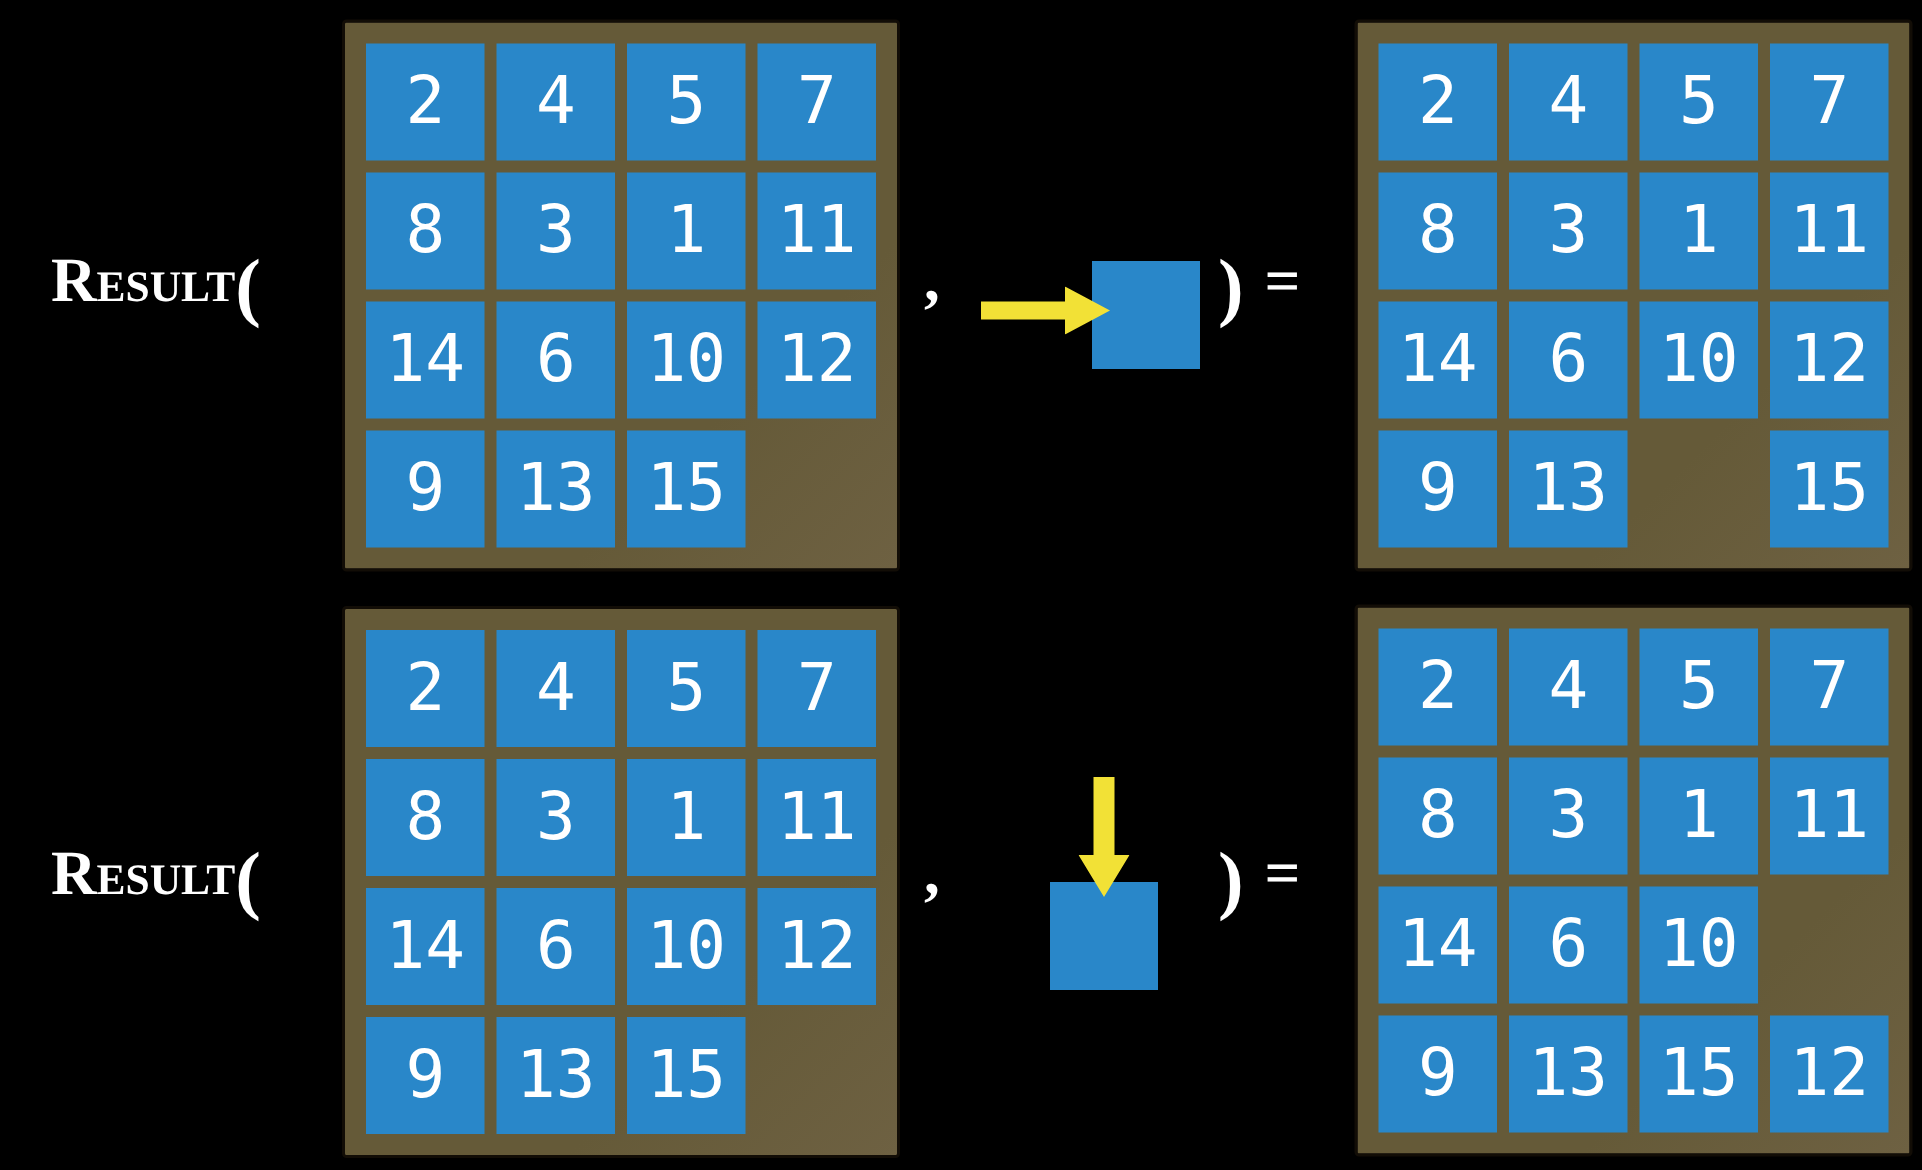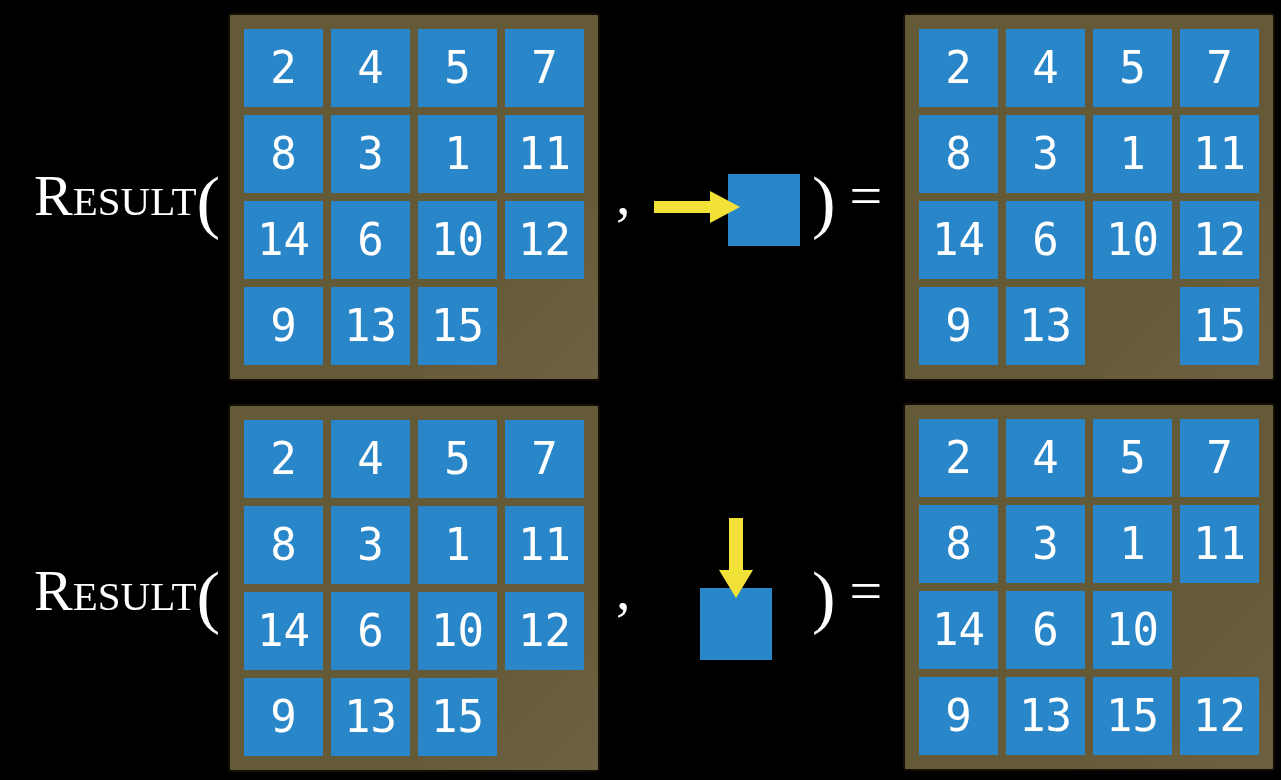--- a/index.html
+++ b/index.html
@@ -13,24 +13,25 @@
     height: 780px;
     background: var(--background, #000);
     overflow: hidden;
     color: var(--text, #fff);
     font-family: "Liberation Serif", serif;
   }
 
   
   .sym {
     position: absolute;
-    font-size: 58px;
+    font-size: 42px;
     line-height: 1;
     white-space: nowrap;
     color: var(--text, #fff);
+    font-weight: bold;
   }
   .sc { font-variant: small-caps; }
   .paren {
     font-size: 1.22em;
     vertical-align: -0.14em;
   }
   .eq { margin-left: 14px; }
 
   
   .board {

